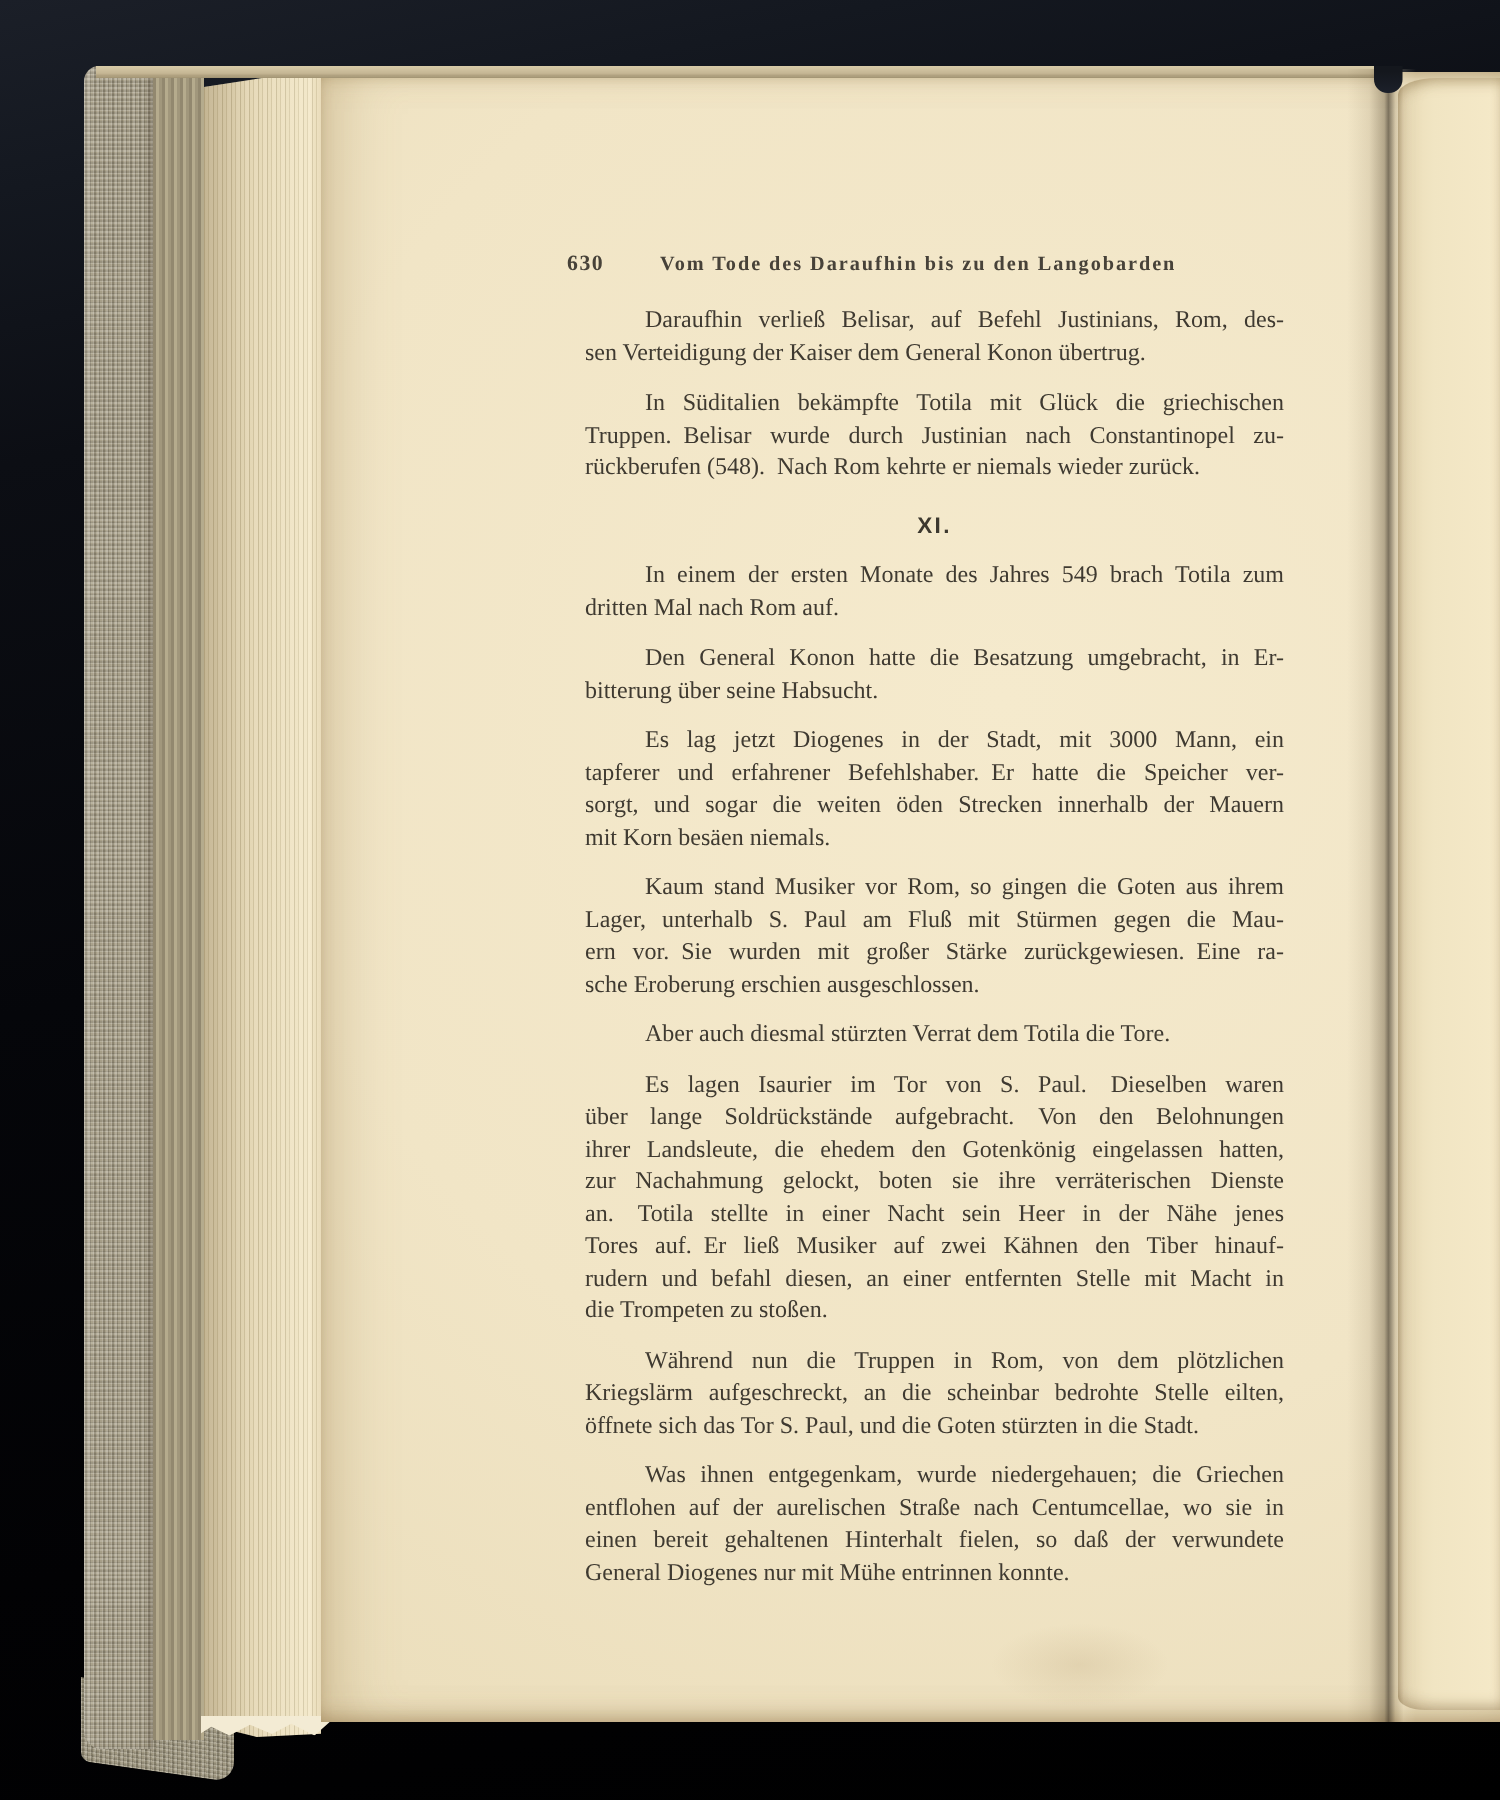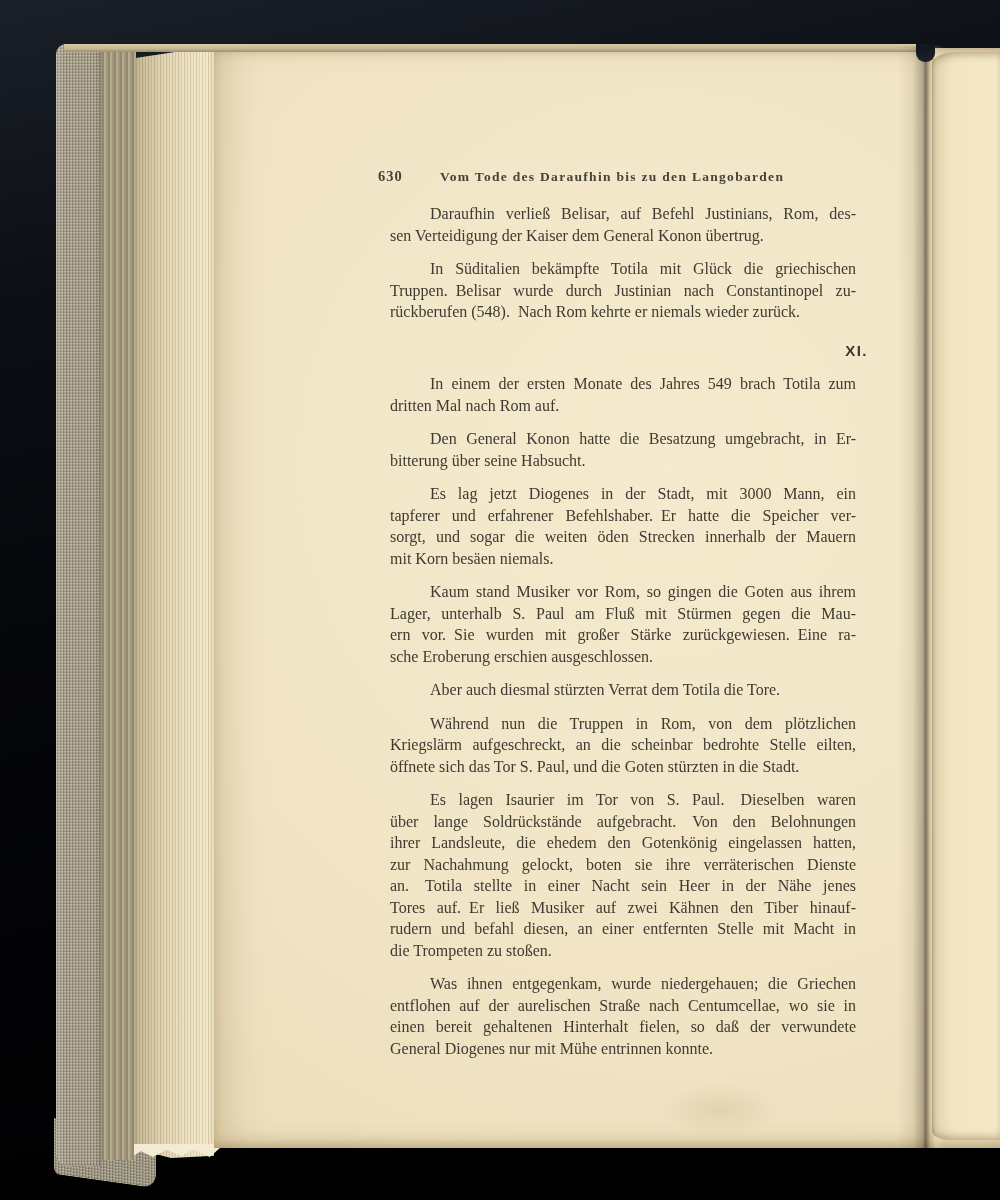--- a/index.html
+++ b/index.html
@@ -104,21 +104,21 @@
   .pagenum{width:62px;letter-spacing:1px;font-size:14.5px;}
   .runtitle{white-space:nowrap;}
   .para{margin:12px;}
   .line{
     height:21.5px;text-align:justify;text-align-last:justify;text-justify:inter-word;
     overflow:visible;white-space:nowrap;
   }
   .line.last{text-align:center;text-align-last:left;}
   .line.first{text-indent:40px;}
   .section-heading{
-    text-align:right;font-family:"Liberation Sans",sans-serif;font-weight:700;
+    text-align:center;font-family:"Liberation Sans",sans-serif;font-weight:700;
     font-size:15px;letter-spacing:1.5px;line-height:21.5px;color:#3c382f;
     margin:17px 0 10px 0;
   }
 </style>
 </head>
 <body>
 
 <div class="scene">
   <div class="cover-tip"></div>
   <div class="cover"></div>
@@ -161,35 +161,35 @@
           <div class="para">
             <div class="line first">Kaum stand Musiker vor Rom, so gingen die Goten aus ihrem</div>
             <div class="line">Lager, unterhalb S. Paul am Fluß mit Stürmen gegen die Mau-</div>
             <div class="line">ern vor. Sie wurden mit großer Stärke zurückgewiesen. Eine ra-</div>
             <div class="line last">sche Eroberung erschien ausgeschlossen.</div>
           </div>
           <div class="para">
             <div class="line first last">Aber auch diesmal stürzten Verrat dem Totila die Tore.</div>
           </div>
           <div class="para">
-            <div class="line first">Während nun die Truppen in Rom, von dem plötzlichen</div>
-            <div class="line">Kriegslärm aufgeschreckt, an die scheinbar bedrohte Stelle eilten,</div>
-            <div class="line last">öffnete sich das Tor S. Paul, und die Goten stürzten in die Stadt.</div>
-          </div>
-          <div class="para">
             <div class="line first">Es lagen Isaurier im Tor von S. Paul. Dieselben waren</div>
             <div class="line">über lange Soldrückstände aufgebracht. Von den Belohnungen</div>
             <div class="line">ihrer Landsleute, die ehedem den Gotenkönig eingelassen hatten,</div>
             <div class="line">zur Nachahmung gelockt, boten sie ihre verräterischen Dienste</div>
             <div class="line">an. Totila stellte in einer Nacht sein Heer in der Nähe jenes</div>
             <div class="line">Tores auf. Er ließ Musiker auf zwei Kähnen den Tiber hinauf-</div>
             <div class="line">rudern und befahl diesen, an einer entfernten Stelle mit Macht in</div>
             <div class="line last">die Trompeten zu stoßen.</div>
           </div>
           <div class="para">
+            <div class="line first">Während nun die Truppen in Rom, von dem plötzlichen</div>
+            <div class="line">Kriegslärm aufgeschreckt, an die scheinbar bedrohte Stelle eilten,</div>
+            <div class="line last">öffnete sich das Tor S. Paul, und die Goten stürzten in die Stadt.</div>
+          </div>
+          <div class="para">
             <div class="line first">Was ihnen entgegenkam, wurde niedergehauen; die Griechen</div>
             <div class="line">entflohen auf der aurelischen Straße nach Centumcellae, wo sie in</div>
             <div class="line">einen bereit gehaltenen Hinterhalt fielen, so daß der verwundete</div>
             <div class="line last">General Diogenes nur mit Mühe entrinnen konnte.</div>
           </div>
         </div>
     </div>
   </div>
 
   <div class="top-rim"></div>

